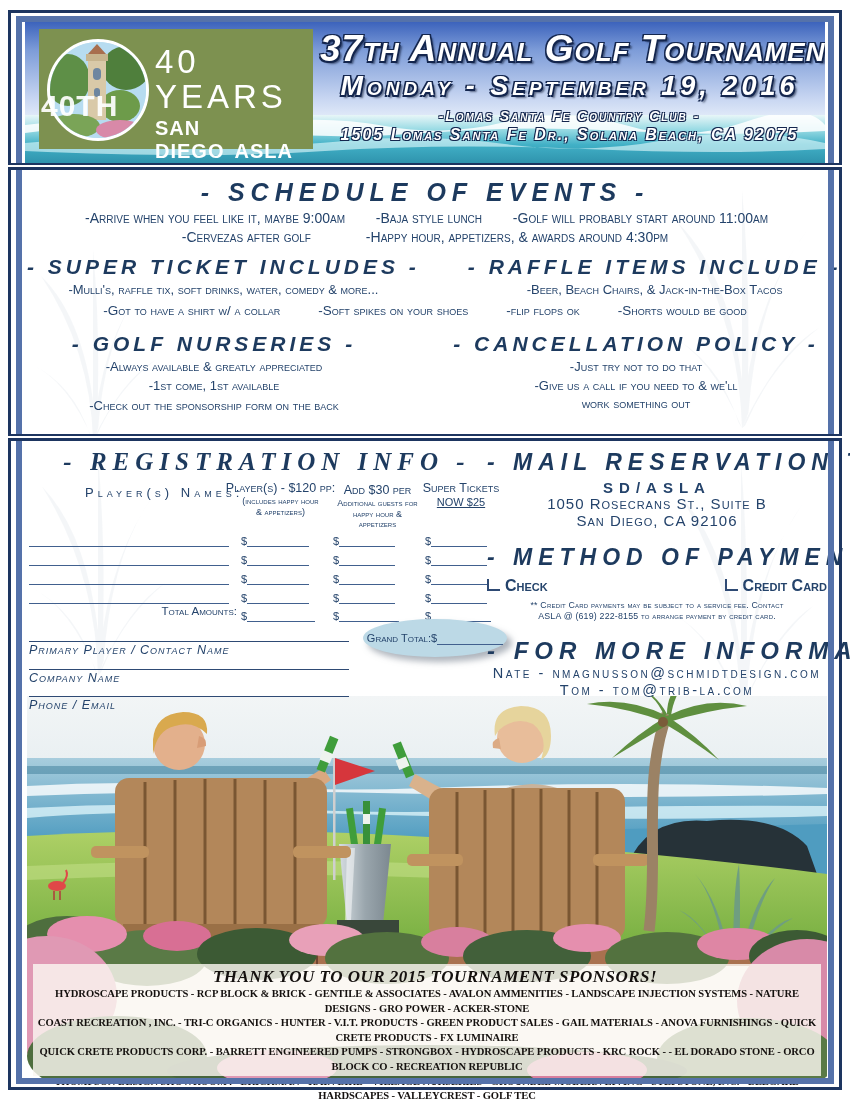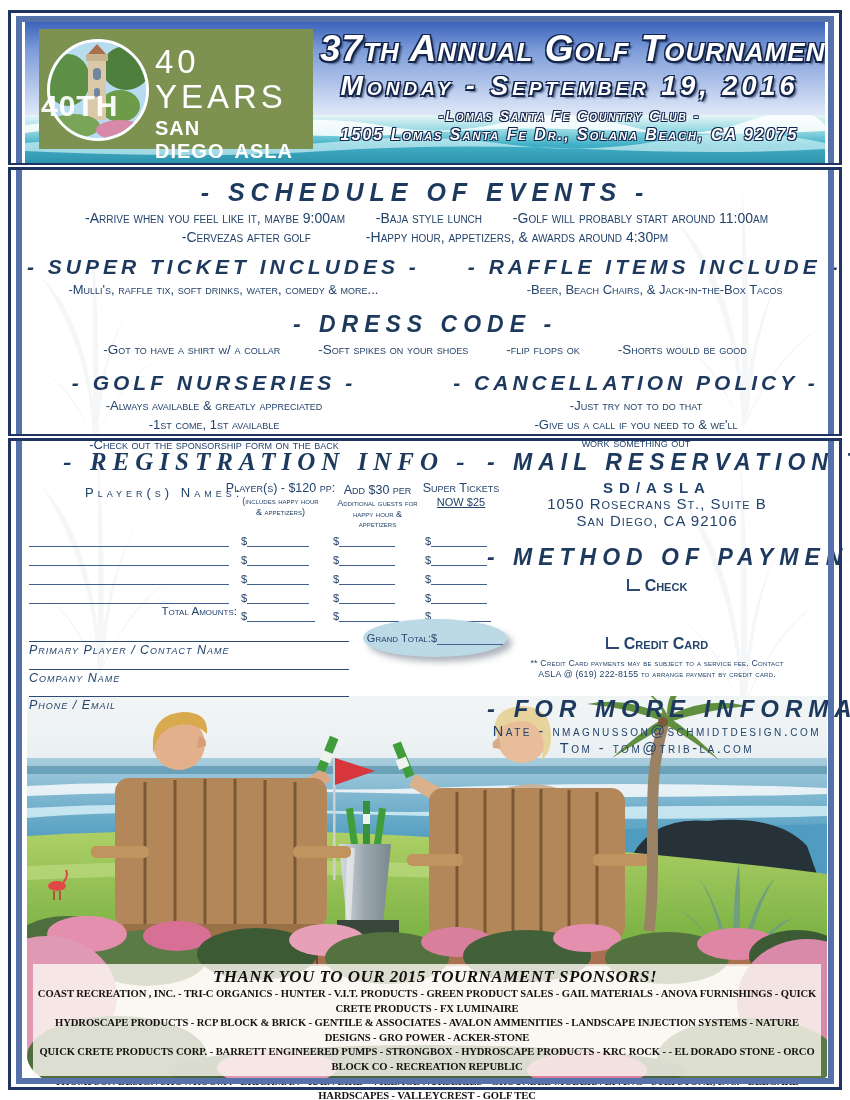--- a/index.html
+++ b/index.html
@@ -66,21 +66,21 @@
   .grand{position:absolute;left:336px;top:176px;width:144px;height:38px;background:#bcd9e6;border-radius:50%;
          box-shadow:5px 5px 6px rgba(110,120,135,.55);display:flex;align-items:center;justify-content:center;
          font-size:11px;z-index:6;}
   .grand .fline{width:66px;height:12px;}
   .contact{position:absolute;left:2px;width:320px;}
   .contact .cline{display:block;width:320px;height:0;border-top:1.5px solid #2e4a74;}
   .contact .clabel{font-size:12.5px;font-style:italic;letter-spacing:1px;margin-top:1px;}
   .mailcol{position:absolute;left:460px;top:0;width:340px;text-align:center;z-index:5;}
   .mail-org{font-size:15px;letter-spacing:6px;font-weight:bold;margin-top:3px;}
   .mail-addr{font-size:15px;letter-spacing:1px;line-height:1.12;}
-  .chkrow{display:flex;justify-content:space-between;gap:40px;margin-top:6px;font-size:16px;font-weight:bold;flex-direction:column;}
+  .chkrow{display:flex;justify-content:space-between;margin-top:6px;font-size:16px;font-weight:bold;}
   .chkbox{display:inline-block;width:11px;height:10px;border-left:2.5px solid #2e4a74;border-bottom:2.5px solid #2e4a74;
           margin-right:5px;}
   .paynote{font-size:8.8px;line-height:1.35;margin-top:5px;letter-spacing:.2px;}
   .infoline{font-size:14.5px;letter-spacing:2.5px;line-height:1.12;}
   .mt{margin-top:14px;}
   
   .scene{position:absolute;left:0;top:253px;width:800px;height:385px;overflow:hidden;z-index:1;}
   .scene svg{width:100%;height:100%;display:block;}
   .sponsors{position:absolute;left:6px;right:6px;top:521px;height:112px;z-index:10;
             background:rgba(250,247,240,.82);text-align:center;color:#14100e;
@@ -175,21 +175,20 @@
     <div class="twocol">
       <div class="col">
         <div class="h3">- SUPER TICKET INCLUDES -</div>
         <p class="sc">-Mulli's, raffle tix, soft drinks, water, comedy &amp; more...</p>
       </div>
       <div class="col">
         <div class="h3">- RAFFLE ITEMS INCLUDE -</div>
         <p class="sc">-Beer, Beach Chairs, &amp; Jack-in-the-Box Tacos</p>
       </div>
     </div>
-    <div class="h2" style="font-size:23px;margin-top:12px">- DRESS CODE -</div>
     <div class="srow dress sc">
       <span>-Got to have a shirt w/ a collar</span>
       <span>-Soft spikes on your shoes</span>
       <span>-flip flops ok</span>
       <span>-Shorts would be good</span>
     </div>
     <div class="twocol" style="margin-top:14px">
       <div class="col">
         <div class="h3">- GOLF NURSERIES -</div>
         <p class="sc">-Always available &amp; greatly appreciated</p>
@@ -490,22 +489,22 @@
         <div>ASLA @ (619) 222-8155 to arrange payment by credit card.</div>
       </div>
 
       <div class="h2 mt" style="font-size:24px">- FOR MORE INFORMATION -</div>
       <div class="infoline sc">Nate - nmagnusson@schmidtdesign.com</div>
       <div class="infoline sc">Tom - tom@trib-la.com</div>
     </div>
 
     <div class="sponsors">
       <div class="sp-title">THANK YOU TO OUR 2015 TOURNAMENT SPONSORS!</div>
+      <div class="sp-line">HYDROSCAPE PRODUCTS - RCP BLOCK &amp; BRICK - GENTILE &amp; ASSOCIATES - AVALON AMMENITIES - LANDSCAPE INJECTION SYSTEMS - NATURE DESIGNS - GRO POWER - ACKER-STONE</div>
       <div class="sp-line">COAST RECREATION , INC. - TRI-C ORGANICS - HUNTER - V.I.T. PRODUCTS - GREEN PRODUCT SALES - GAIL MATERIALS - ANOVA FURNISHINGS - QUICK CRETE PRODUCTS - FX LUMINAIRE</div>
-      <div class="sp-line">HYDROSCAPE PRODUCTS - RCP BLOCK &amp; BRICK - GENTILE &amp; ASSOCIATES - AVALON AMMENITIES - LANDSCAPE INJECTION SYSTEMS - NATURE DESIGNS - GRO POWER - ACKER-STONE</div>
       <div class="sp-line">QUICK CRETE PRODUCTS CORP. - BARRETT ENGINEERED PUMPS - STRONGBOX - HYDROSCAPE PRODUCTS - KRC ROCK - - EL DORADO STONE - ORCO BLOCK CO - RECREATION REPUBLIC</div>
       <div class="sp-line">THOMPSON DESIGN SHOWROOM . - BRICKMAN - RAIN BIRD - VILLAGE NURSERIES - GROUNDED MODERN LIVING - STEPSTONE, INC. - BELGARD HARDSCAPES - VALLEYCREST - GOLF TEC</div>
 
     </div>
   </div>
 
   <div class="frame-steel"></div>
   <div class="frame-navy"></div>
 </div>
 

